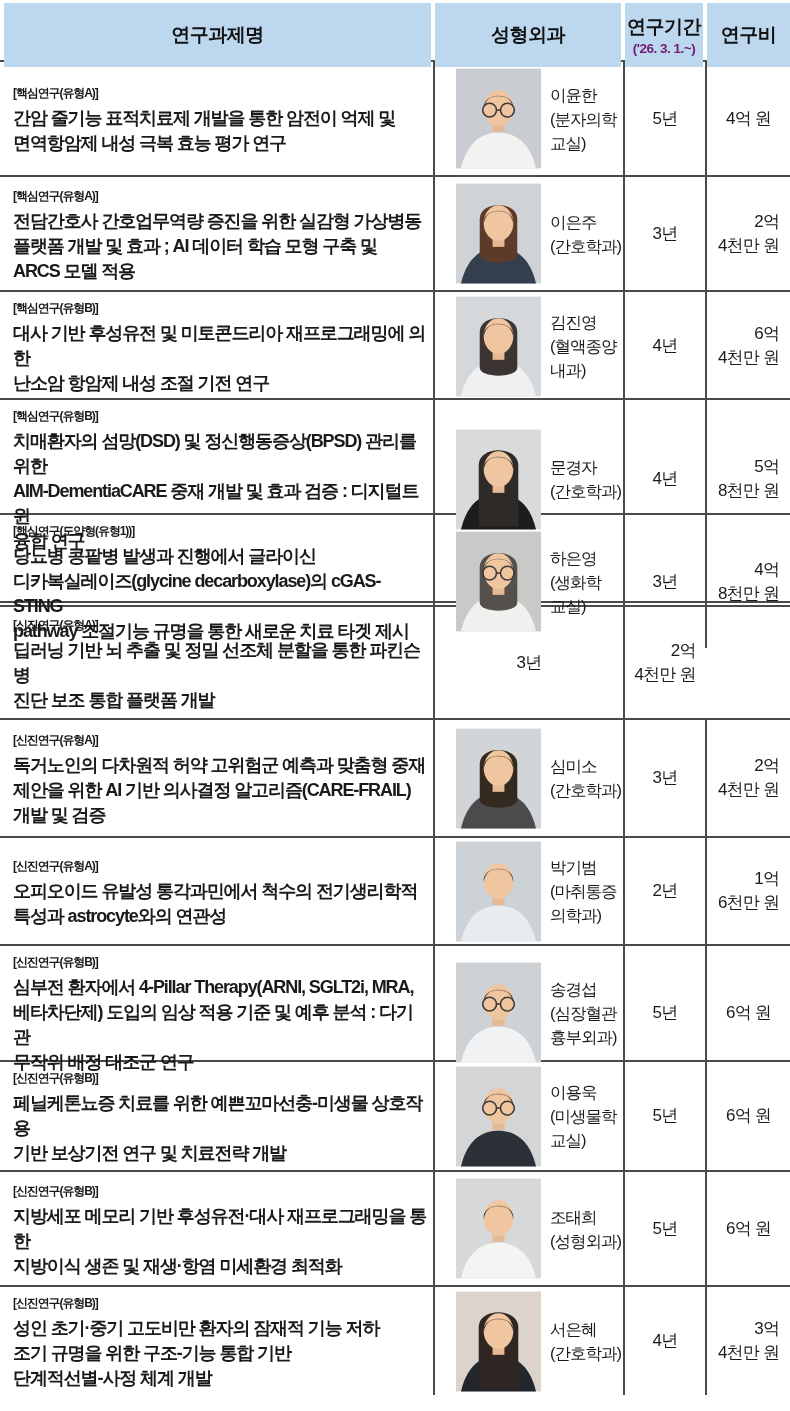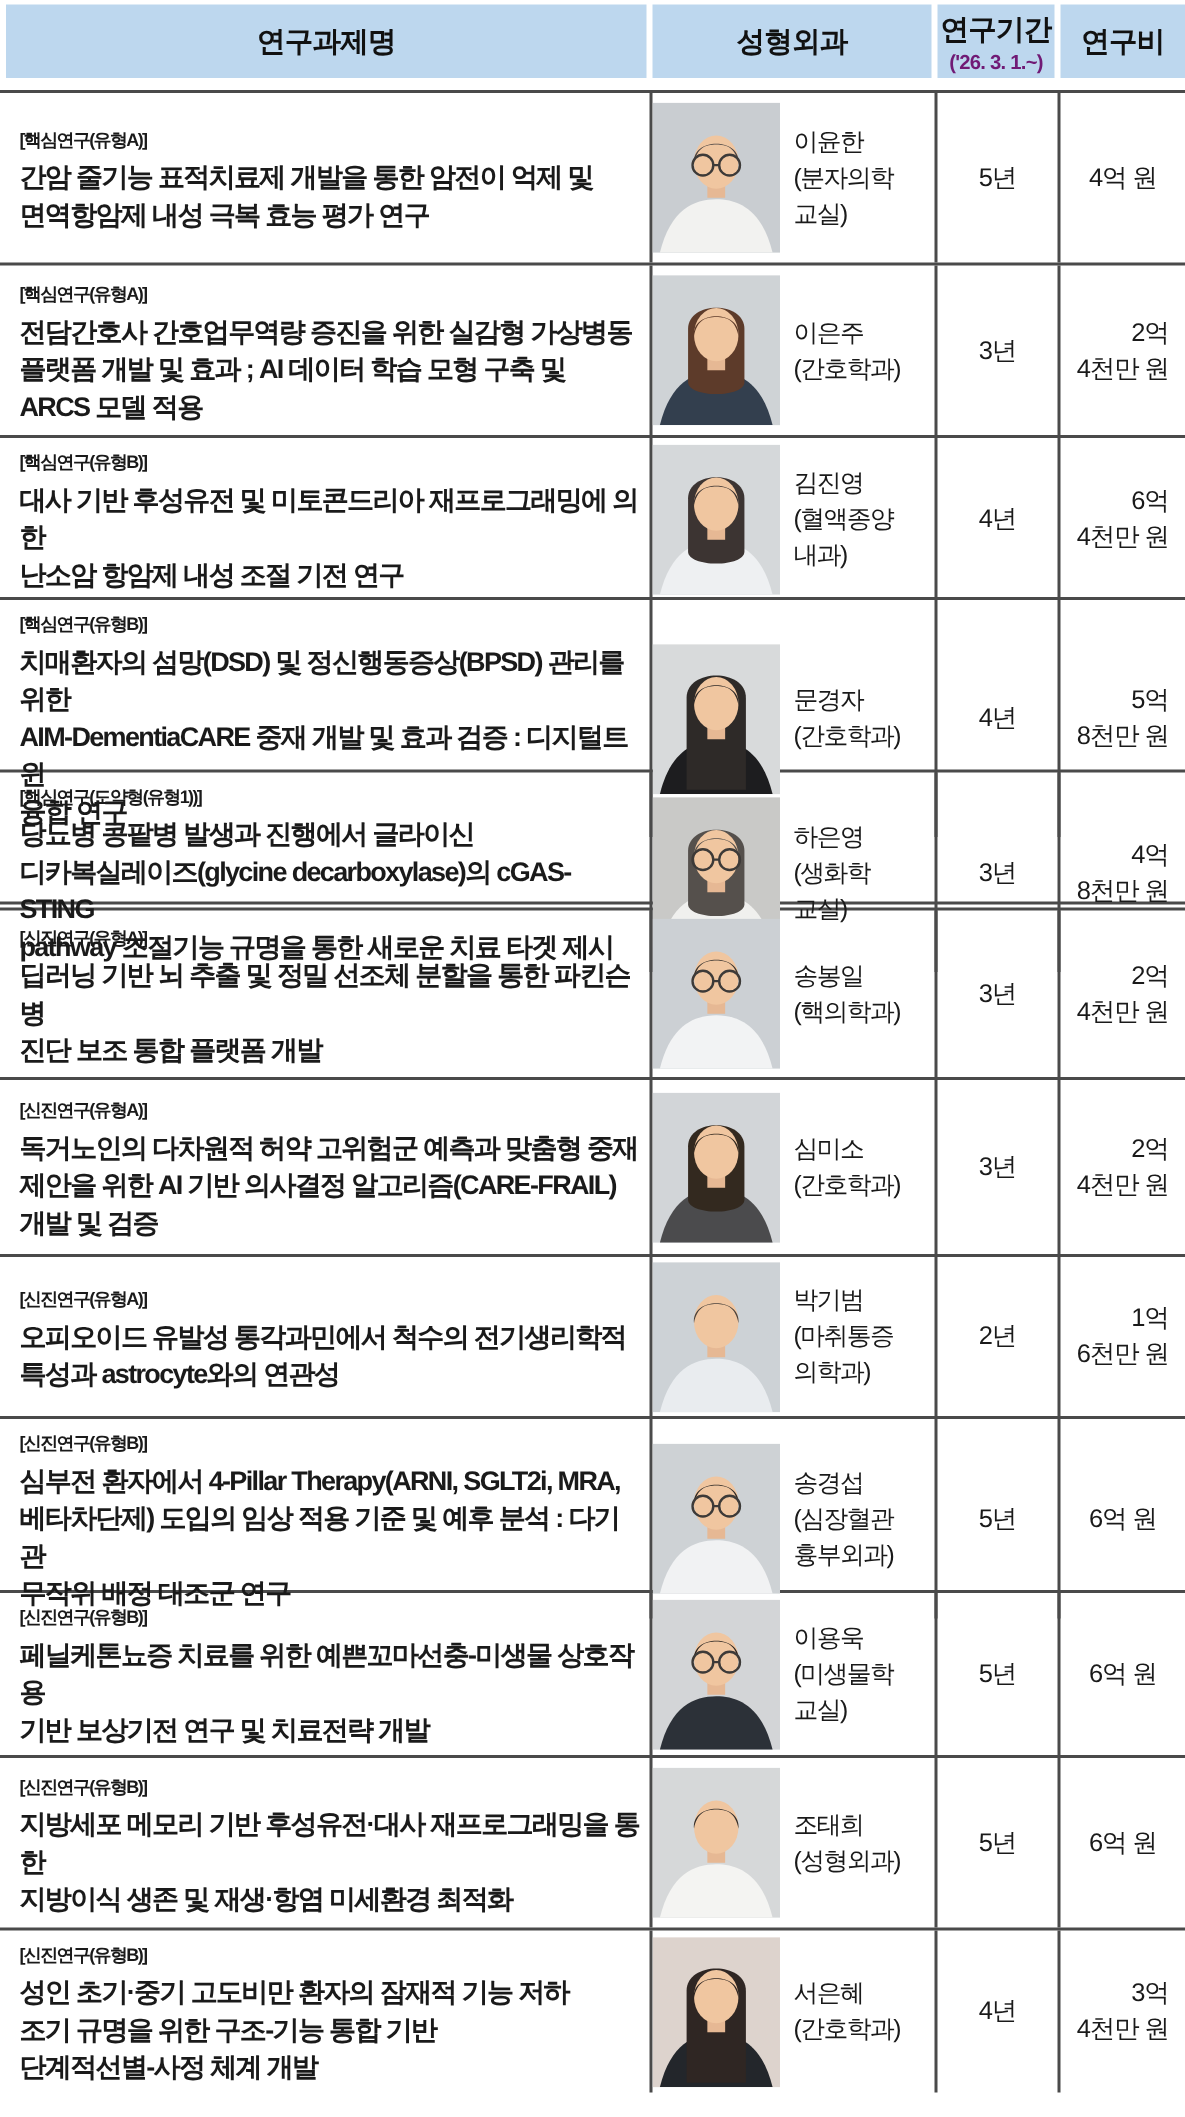--- a/index.html
+++ b/index.html
@@ -16,21 +16,21 @@
   }
   
   .hdr {
     display:grid;
     grid-template-columns:433px 190px 82px 85px;
     height:60px;
   }
   .hcell { height:100%; }
   .hcell .blue {
     background:#bdd7ee;
-    height:49px;
+    height:64px;
     margin:3px 2px 0 2px;
     display:flex; flex-direction:column;
     align-items:center; justify-content:center;
     text-align:center;
   }
   .hcell:first-child .blue { margin-left:4px; }
   .hcell:last-child .blue { margin-right:0; }
   .htxt { font-size:19px; font-weight:700; color:#111; letter-spacing:-0.5px; }
   .hsub { font-size:13.5px; font-weight:700; color:#701a75; margin-top:1px; letter-spacing:-0.5px; }
   
@@ -49,21 +49,21 @@
   .cell { min-width:0; }
   .c1 {
     display:flex; flex-direction:column; justify-content:center;
     padding:4px 6px 4px 13px;
   }
   .cat { font-size:12px; font-weight:700; line-height:25px; letter-spacing:-1.1px; }
   .ttl { font-size:18px; font-weight:700; line-height:25px; letter-spacing:-1.1px; white-space:pre-line; }
   .c2 {
     border-left:2px solid #4a4a4a;
     display:flex; align-items:center;
-    padding-left:0;
+    padding-left:21px;
   }
   .photo { width:85px; height:101px; flex:0 0 85px; overflow:hidden; }
   .photo svg { display:block; }
   .who { margin-left:9px; }
   .who .nm { font-size:16.5px; font-weight:500; line-height:24px; letter-spacing:-1px; }
   .who .dp { font-size:16.5px; font-weight:500; line-height:24px; letter-spacing:-1px; white-space:pre-line; }
   .c3, .c4 {
     border-left:2px solid #4a4a4a;
     display:flex; align-items:center; justify-content:center;
     text-align:right;
@@ -251,40 +251,20 @@
   </div>
 
   <div class="divider"></div>
 
   <div class="row no-top" style="height:111px">
     <div class="cell c1">
       <div class="cat">[신진연구(유형A)]</div>
       <div class="ttl">딥러닝 기반 뇌 추출 및 정밀 선조체 분할을 통한 파킨슨병
 진단 보조 통합 플랫폼 개발</div>
     </div>
-    <div class="cell c2">
-      <div class="photo">
-          <svg viewBox="0 0 86 101" width="85" height="101" xmlns="http://www.w3.org/2000/svg">
-            <rect width="86" height="101" fill="#ccd0d4"></rect>
-            <path d="M5 101 C12 72 28 65 43 65 C58 65 74 72 81 101 Z" fill="#f2f3f4"></path>
-            <rect x="37" y="48" width="12" height="16" fill="#e6b894"></rect>
-            <ellipse cx="43" cy="40" rx="15" ry="18" fill="#f0c6a0"></ellipse>
-            <path d="M28 41 C26 23 60 23 58 41 C56 30 50 28 43 28 C36 28 30 30 28 41 Z" fill="#3b3530"></path>
-            <g stroke="#3d3a38" stroke-width="1.6" fill="none">
-              <circle cx="34" cy="42" r="7"></circle>
-              <circle cx="52" cy="42" r="7"></circle>
-              <path d="M41 42 h4"></path>
-            </g>
-          </svg>
-        </div>
-      <div class="who">
-        <div class="nm">송봉일</div>
-        <div class="dp">(핵의학과)</div>
-      </div>
-    </div>
     <div class="cell c3">3년</div>
     <div class="cell c4">2억
 4천만 원</div>
   </div>
 
   <div class="row" style="height:118px">
     <div class="cell c1">
       <div class="cat">[신진연구(유형A)]</div>
       <div class="ttl">독거노인의 다차원적 허약 고위험군 예측과 맞춤형 중재
 제안을 위한 AI 기반 의사결정 알고리즘(CARE-FRAIL)

